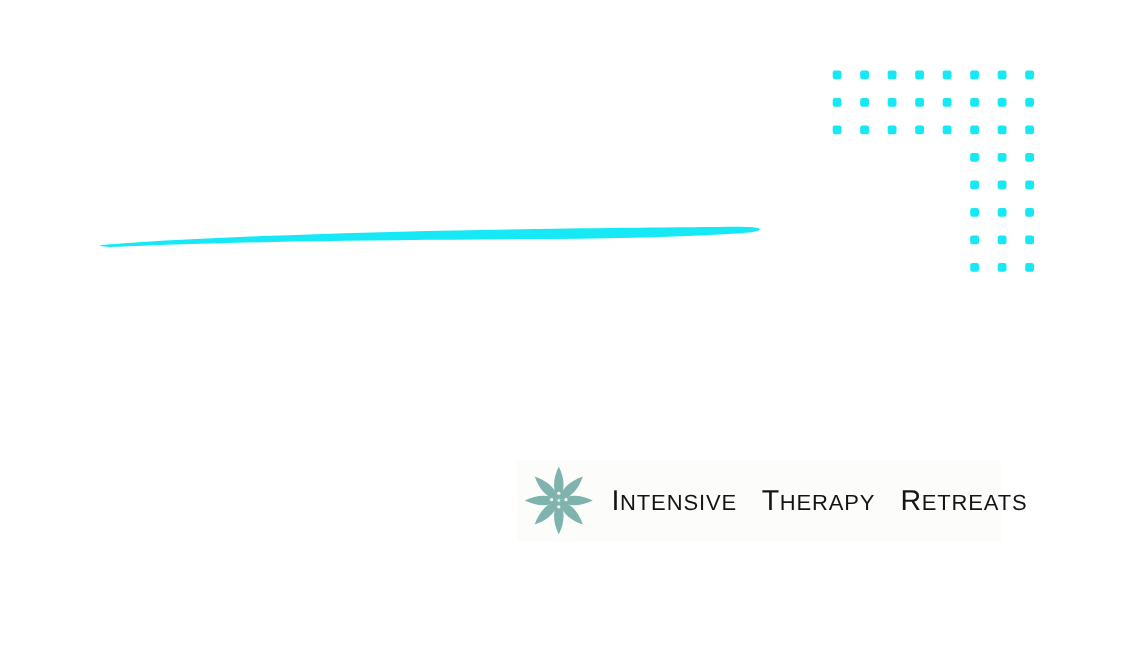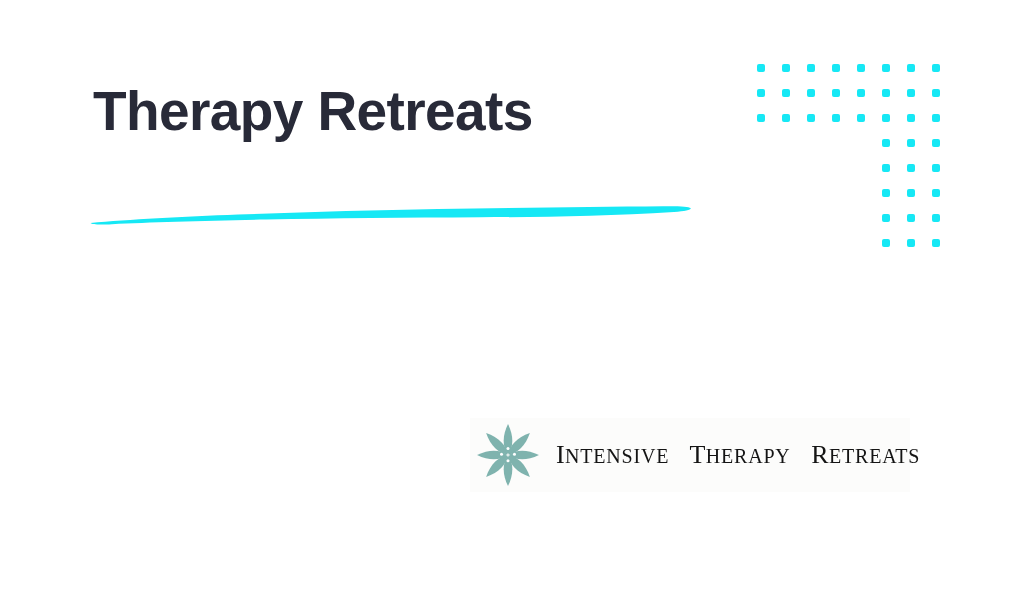--- a/index.html
+++ b/index.html
@@ -92,21 +92,21 @@
     height: 74px;
     padding-left: 2px;
   }
   .logo-mark {
     width: 72px;
     height: 72px;
     flex: 0 0 72px;
     display: block;
   }
   .logo-wordmark {
-    font-family: Liberation Serif, serif;
+    font-family: Liberation Sans, sans-serif;
     font-size: 26px;
     font-weight: 400;
     color: #141414;
     letter-spacing: 0.4px;
     white-space: nowrap;
     margin-left: 12px;
     line-height: 1;
   }
   .logo-wordmark .sc {
     font-size: 20px;
@@ -166,21 +166,20 @@
       <span class="dot" style="left: 125px; top: 150px; width: 8px; height: 8px; background: rgb(22, 232, 245);"></span>
       <span class="dot" style="left: 150px; top: 150px; width: 8px; height: 8px; background: rgb(22, 232, 245);"></span>
       <span class="dot" style="left: 175px; top: 150px; width: 8px; height: 8px; background: rgb(22, 232, 245);"></span>
       <span class="dot" style="left: 125px; top: 175px; width: 8px; height: 8px; background: rgb(22, 232, 245);"></span>
       <span class="dot" style="left: 150px; top: 175px; width: 8px; height: 8px; background: rgb(22, 232, 245);"></span>
       <span class="dot" style="left: 175px; top: 175px; width: 8px; height: 8px; background: rgb(22, 232, 245);"></span>
     </div>
 
   <div class="headline-block">
     <h1 class="headline">
-      <span class="headline-line">Therapy Retreats</span>
     </h1>
   </div>
 
   <div class="brush-underline">
     <svg viewBox="0 0 604 30" preserveAspectRatio="none" aria-hidden="true">
       <path id="brush-path" d="M2.5,27.0
                C 40,23.6 95,20.8 150,18.6
                C 215,16.0 285,14.2 350,13.0
                C 430,11.6 510,10.9 575,10.2
                C 592,10.0 601,10.6 602.5,12.0

